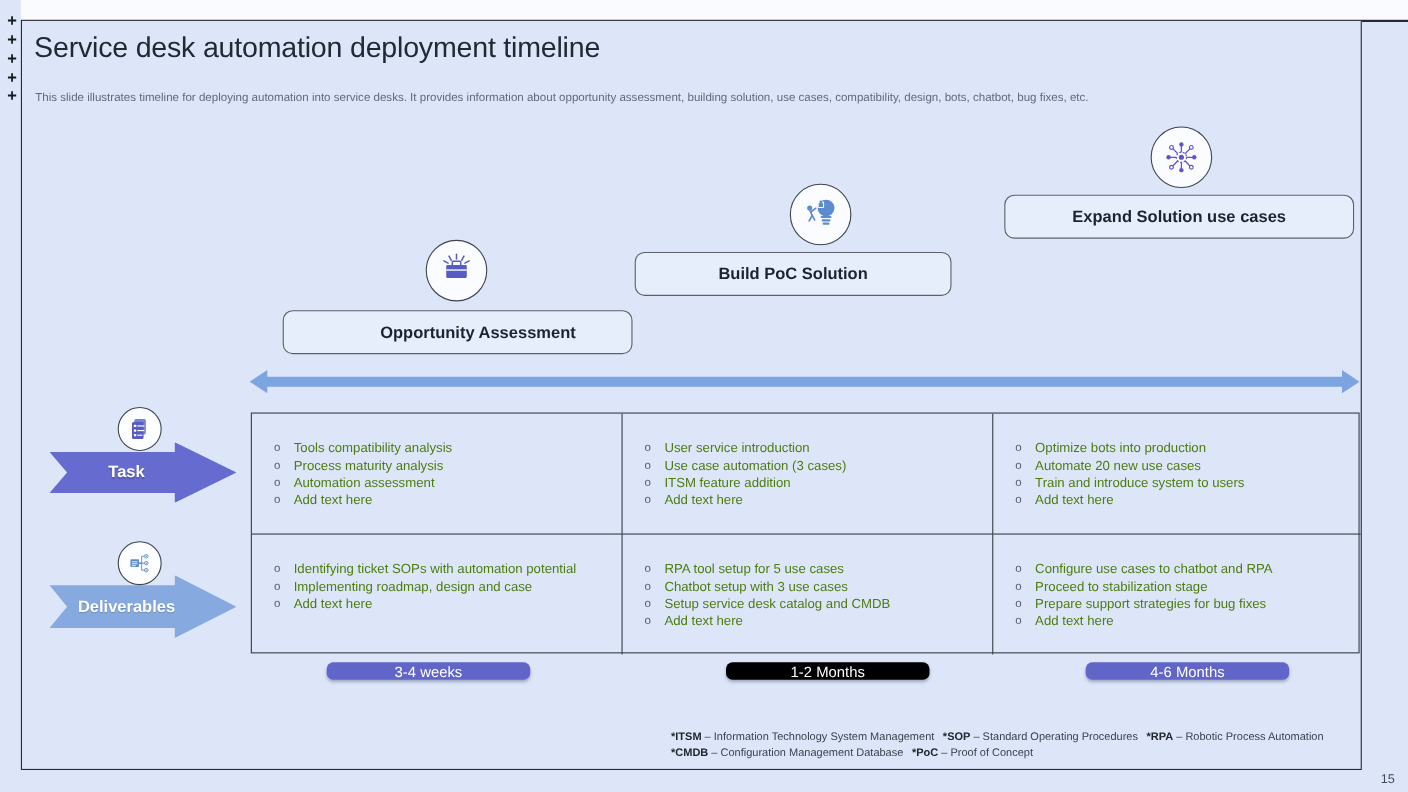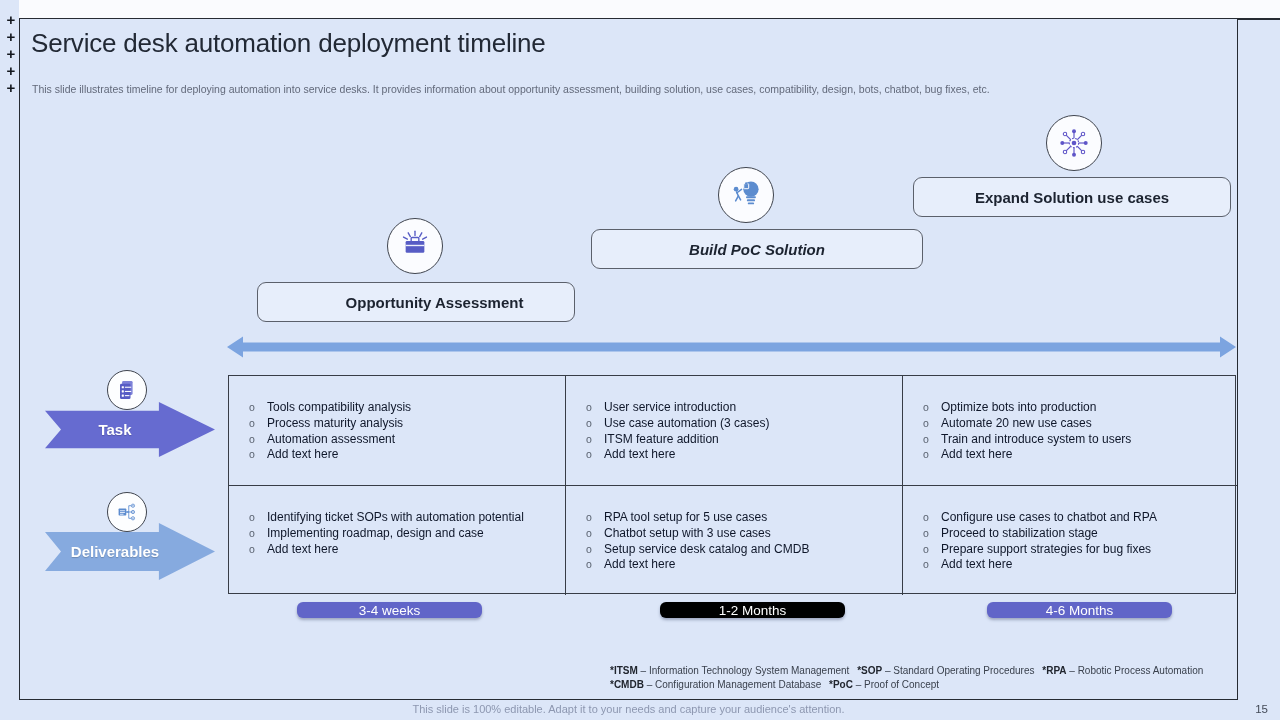--- a/index.html
+++ b/index.html
@@ -32,21 +32,21 @@
   .arrow-shape{clip-path:polygon(0 16%,67% 16%,67% 0,100% 50%,67% 100%,67% 84%,0 84%,16px 50%);align-items:center;}
 
   .grid{position:absolute;left:228px;top:375px;width:1008px;height:219px;display:grid;
         grid-template-columns:337px 337px 334px;grid-template-rows:110px 109px;
         border:1px solid #383d47;box-sizing:border-box;}
   .cell{border-right:1px solid #383d47;border-bottom:1px solid #383d47;box-sizing:border-box;
         padding:24px 6px 0 13px;}
   .cell:nth-child(3n){border-right:none;}
   .cell:nth-child(n+4){border-bottom:none;}
   .cell ul{margin:0;padding:0;}
-  .cell li{list-style:none;position:relative;padding-left:25px;font-size:12px;line-height:15.8px;color:#0f172a;}
+  .cell li{list-style:none;position:relative;padding-left:25px;font-size:12px;line-height:15.8px;color:#4d7c0f;}
   .cell li::before{content:"o";position:absolute;left:7px;top:0;font-size:10.5px;color:#5a6270;}
 
   .badge{position:absolute;top:602px;width:185px;height:16px;border-radius:6px;color:#fff;
          font-size:13.5px;display:flex;align-items:center;justify-content:center;
          box-shadow:0 2px 3px rgba(40,50,90,.35);}
   .badge.purple{background:#6165c8;}
   .badge.blue{background:#000000;}
 
   .footnotes{position:absolute;left:610px;top:664px;width:625px;font-size:10px;line-height:13.5px;color:#3a414d;}
   .footnotes b{color:#20252e;}
@@ -122,21 +122,21 @@
       <circle cx="10" cy="10" r="1.9" fill="#fdfdff" stroke="#5f55c8" stroke-width="1.2"></circle>
       <circle cx="30" cy="10" r="1.9" fill="#fdfdff" stroke="#5f55c8" stroke-width="1.2"></circle>
       <circle cx="10" cy="30" r="1.9" fill="#fdfdff" stroke="#5f55c8" stroke-width="1.2"></circle>
       <circle cx="30" cy="30" r="1.9" fill="#fdfdff" stroke="#5f55c8" stroke-width="1.2"></circle>
     </svg>
   </div>
 
   <div class="m-box" style="left:257px;top:282px;width:318px;padding-left:37px;">
     <span>Opportunity Assessment</span>
   </div>
-  <div class="m-box" style="left:591px;top:229px;width:332px;font-style:italic;">
+  <div class="m-box" style="left:577px;top:229px;width:288px;">
     <span>Build PoC Solution</span>
   </div>
   <div class="m-box" style="left:913px;top:177px;width:318px;text-align:center;">
     <span>Expand Solution use cases</span>
   </div>
 
   <div class="timeline"></div>
 
   <div class="r-circle" style="left:107px;top:370px;">
     <svg viewBox="0 0 40 40" width="28" height="28">
@@ -239,15 +239,14 @@
   </div>
   <div class="badge purple" style="left:987px;">
     <span>4-6 Months</span>
   </div>
 
   <div class="footnotes">
     <div><b>*ITSM</b><span> – Information Technology System Management  </span><b>*SOP</b><span> – Standard Operating Procedures  </span><b>*RPA</b><span> – Robotic Process Automation  </span></div>
     <div><b>*CMDB</b><span> – Configuration Management Database  </span><b>*PoC</b><span> – Proof of Concept  </span></div>
   </div>
 
-  <div class="footer-note">This slide is 100% editable. Adapt it to your needs and capture your audience's attention.</div>
   <div class="page-num">15</div>
 </div>
 
 </body></html>

